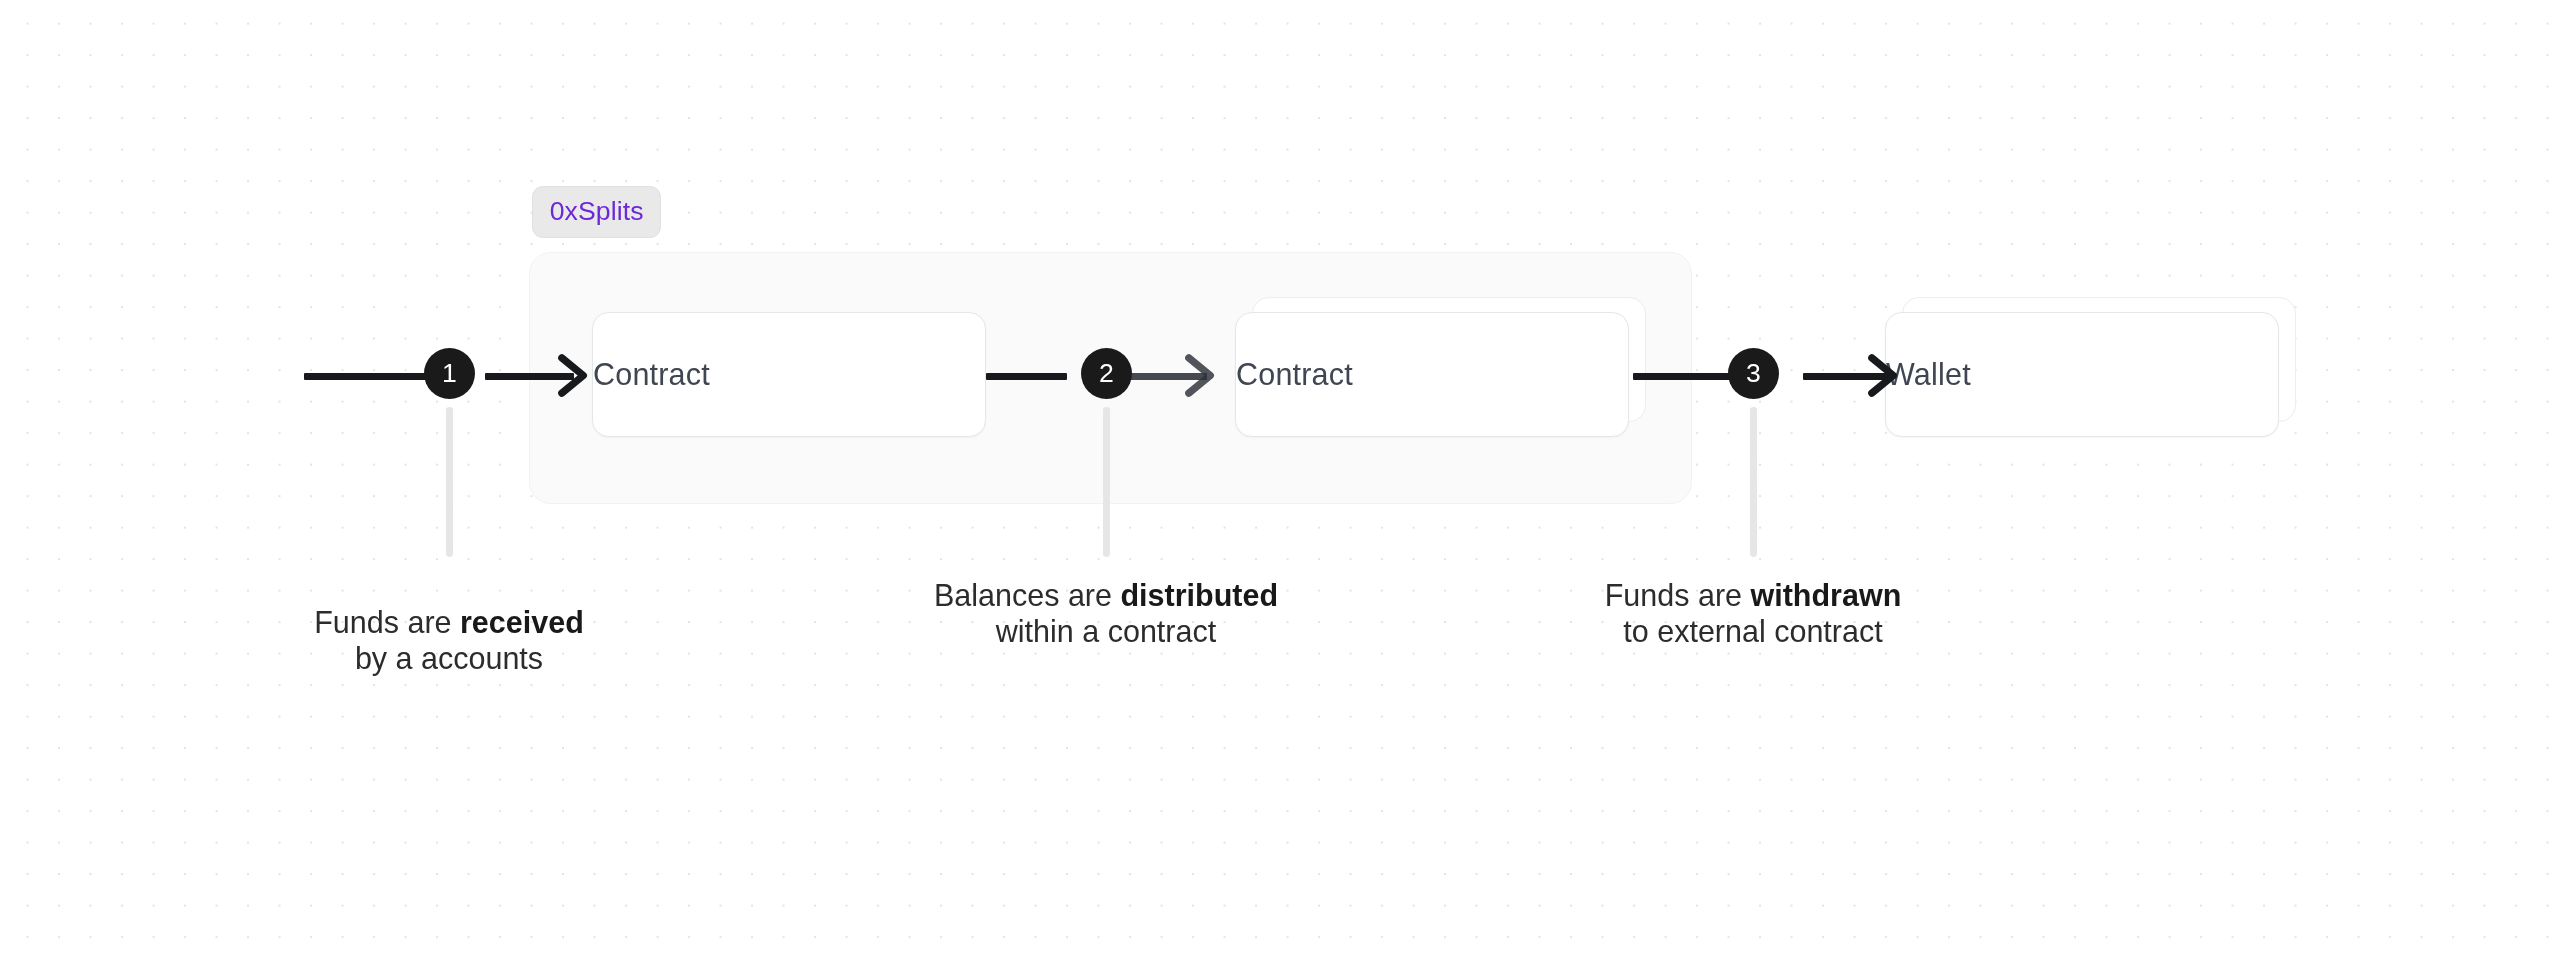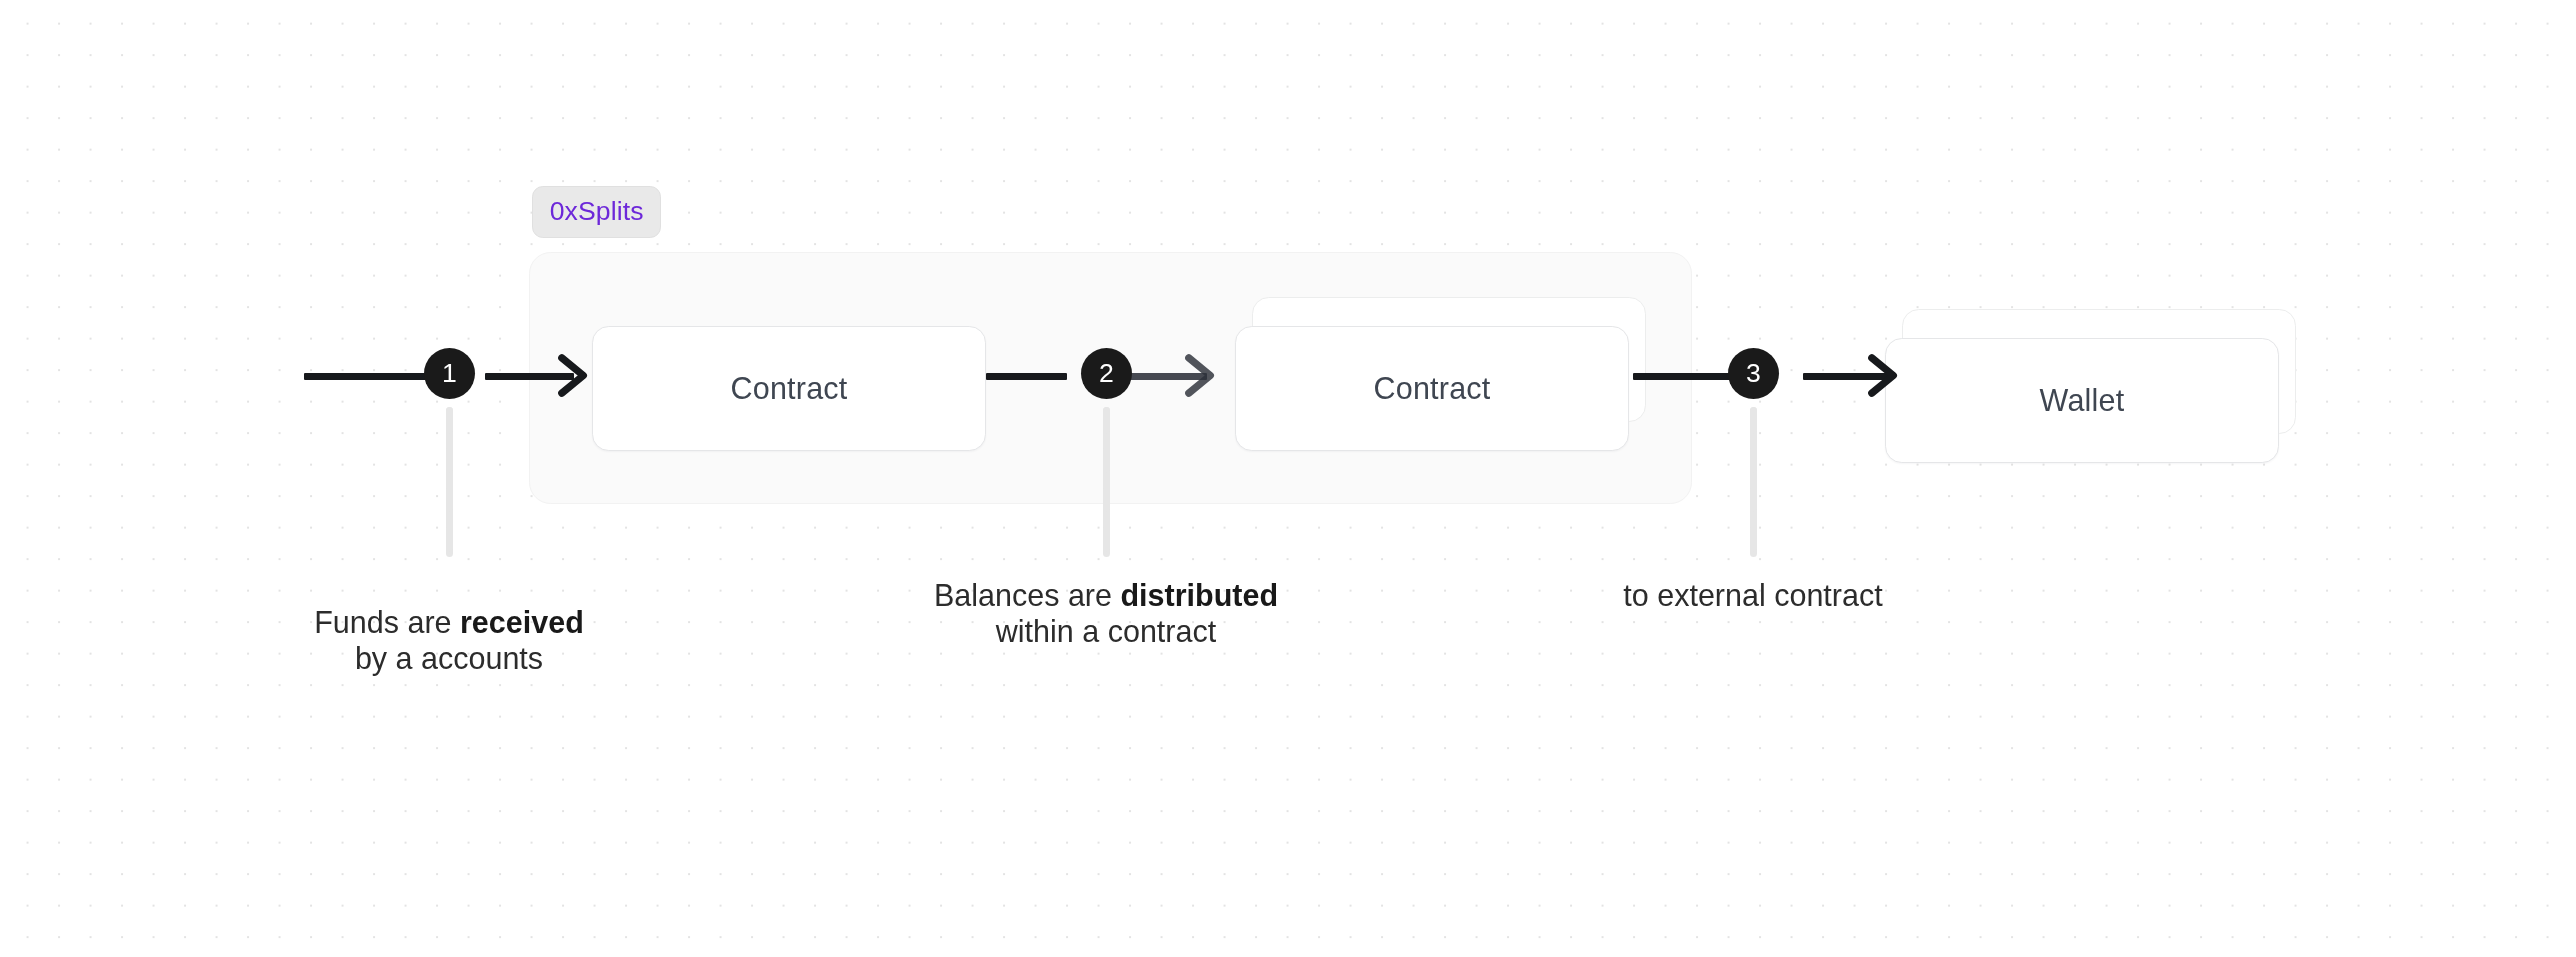--- a/index.html
+++ b/index.html
@@ -60,23 +60,22 @@
     left: 0;
     top: 0;
     width: 100%;
     height: 100%;
     background: #ffffff;
     border: 1px solid #e5e6e8;
     border-radius: 16.7px;
     box-sizing: border-box;
     display: flex;
     align-items: center;
-    justify-content: center;
+    justify-content: flex-start;
     box-shadow: 0 1px 2px rgba(16,24,40,0.04);
-    margin-top: 14px;
   }
   .node .card-back {
     position: absolute;
     left: 16.7px;
     top: -14.8px;
     width: 100%;
     height: 100%;
     background: #ffffff;
     border: 1px solid #eceded;
     border-radius: 16.7px;
@@ -217,21 +216,21 @@
   <div class="conn" style="left:1803px; top:373px; width:87px;"></div>
 
   <div class="arrowhead" style="left:1864px; top:350px;">
     <svg width="43" height="51" viewBox="0 0 44 52">
       <polyline points="8,8 30,26 8,44" fill="none" stroke="#17191c" stroke-width="7.5" stroke-linecap="round" stroke-linejoin="round"></polyline>
     </svg>
   </div>
 
   <div class="step-badge" style="left:1728px; top:348px;">3</div>
 
-  <div class="node" style="left:1885px; top:324px; width:394px; height:125px;">
+  <div class="node" style="left:1885px; top:312px; width:394px; height:125px;">
     <div class="card-back"></div>
     <div class="card card-front">
       <span class="node-label">Wallet</span>
     </div>
   </div>
 
   <div class="drop-line" style="left:446px; top:407px; height:150px;">
     <div class="seg"></div>
     <div class="seg"></div>
     <div class="seg"></div>
@@ -256,17 +255,18 @@
     <span class="line"><span class="reg">Funds are </span><b>received</b></span>
     <span class="line">by a accounts</span>
   </div>
 
   <div class="caption" style="left:840px; top:578px; width:532px;">
     <span class="line"><span class="reg">Balances are </span><b>distributed</b></span>
     <span class="line">within a contract</span>
   </div>
 
   <div class="caption" style="left:1487px; top:578px; width:532px;">
+    <span class="line"><span class="reg">Funds are </span><b>withdrawn</b></span>
     <span class="line">to external contract</span>
   </div>
 
 </div>
 
 
 </body></html>

